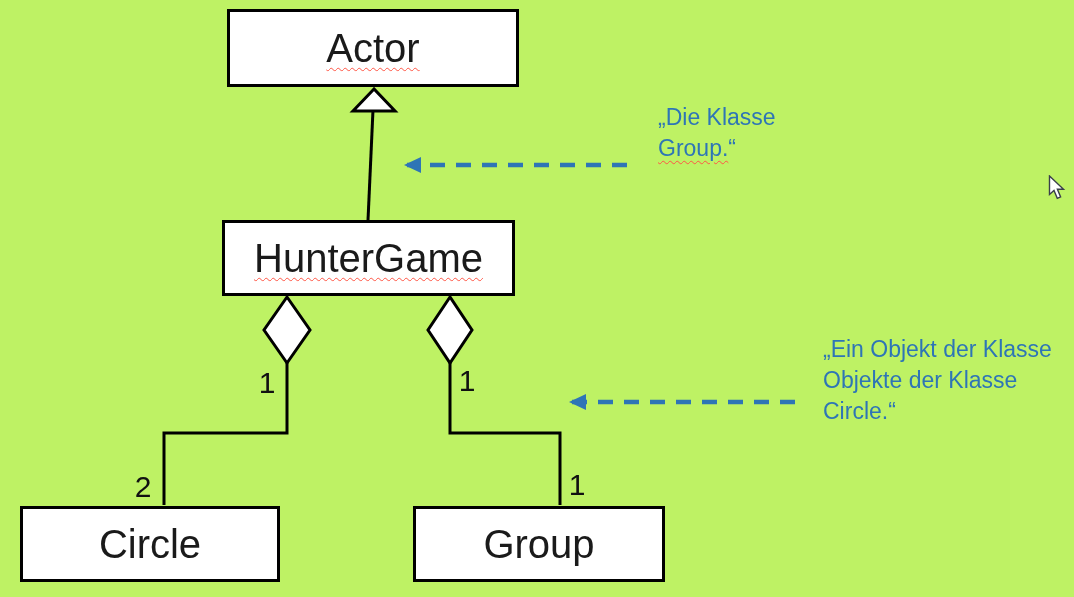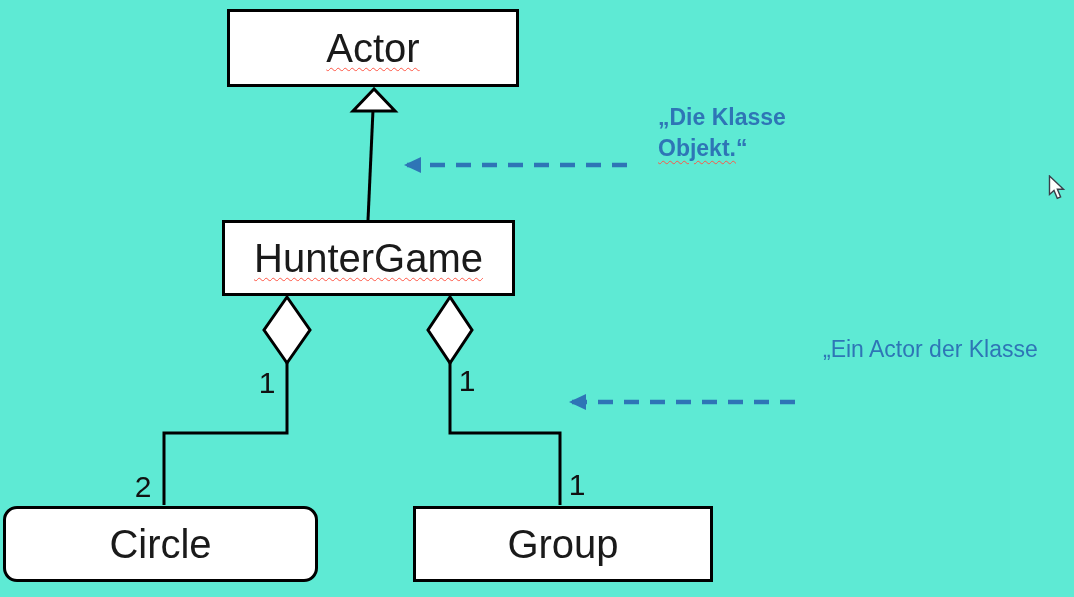--- a/index.html
+++ b/index.html
@@ -1,20 +1,20 @@
 <!DOCTYPE html>
 <html style="--annotation-blue: #2E75B6;"><head>
 <meta charset="utf-8">
 <style>
   html, body { margin: 0; padding: 0; background: #ffffff; }
   .canvas {
     position: relative;
     width: 1074px;
     height: 597px;
-    background: #5eead4;
+    background: #bef264;
     font-family: "Liberation Sans", sans-serif;
     overflow: hidden;
   }
   .connector-layer {
     position: absolute;
     left: 0; top: 0;
     width: 1074px; height: 597px;
   }
   .uml-box {
     position: absolute;
@@ -97,39 +97,41 @@
   </svg>
 
   <div class="uml-box" style="left:227px; top:9px; width:292px; height:78px;">
     <span class="class-name misspelled">Actor</span>
   </div>
 
   <div class="uml-box" style="left:222px; top:220px; width:293px; height:76px;">
     <span class="class-name misspelled">HunterGame</span>
   </div>
 
-  <div class="uml-box" style="left:3px; top:506px; width:315px; height:76px;border-radius:14px;">
+  <div class="uml-box" style="left:20px; top:506px; width:260px; height:76px;">
     <span class="class-name">Circle</span>
   </div>
 
-  <div class="uml-box" style="left:413px; top:506px; width:300px; height:76px;">
+  <div class="uml-box" style="left:413px; top:506px; width:252px; height:76px;">
     <span class="class-name">Group</span>
   </div>
 
   <div class="mult" style="left:252px; top:368px;">1</div>
   <div class="mult" style="left:452px; top:366px;">1</div>
   <div class="mult" style="left:128px; top:472px;">2</div>
   <div class="mult" style="left:562px; top:470px;">1</div>
 
-  <div class="annotation" style="left:658px; top:102px;font-weight:bold;">
+  <div class="annotation" style="left:658px; top:102px;">
       <div><span>„Die Klasse</span></div>
-      <div><span class="misspelled">Objekt.</span><span>“</span></div>
+      <div><span class="misspelled">Group.</span><span>“</span></div>
     </div>
 
   <div class="annotation" style="left:823px; top:334px;">
-      <div><span>„Ein Actor der Klasse</span></div>
+      <div><span>„Ein Objekt der Klasse</span></div>
+      <div><span>Objekte der Klasse</span></div>
+      <div><span>Circle.</span><span>“</span></div>
     </div>
 
   <svg class="cursor" style="left:1048px; top:175px;" width="18" height="26" viewBox="0 0 18 26">
     <path d="M1.5,1 L1.5,19.5 L6,15.5 L9.3,23.3 L12.6,21.9 L9.4,14.3 L15.5,14.3 Z" fill="#ffffff" stroke="#3a3f4a" stroke-width="1.4" stroke-linejoin="miter"></path>
   </svg>
 
 </div>
 
 </body></html>

